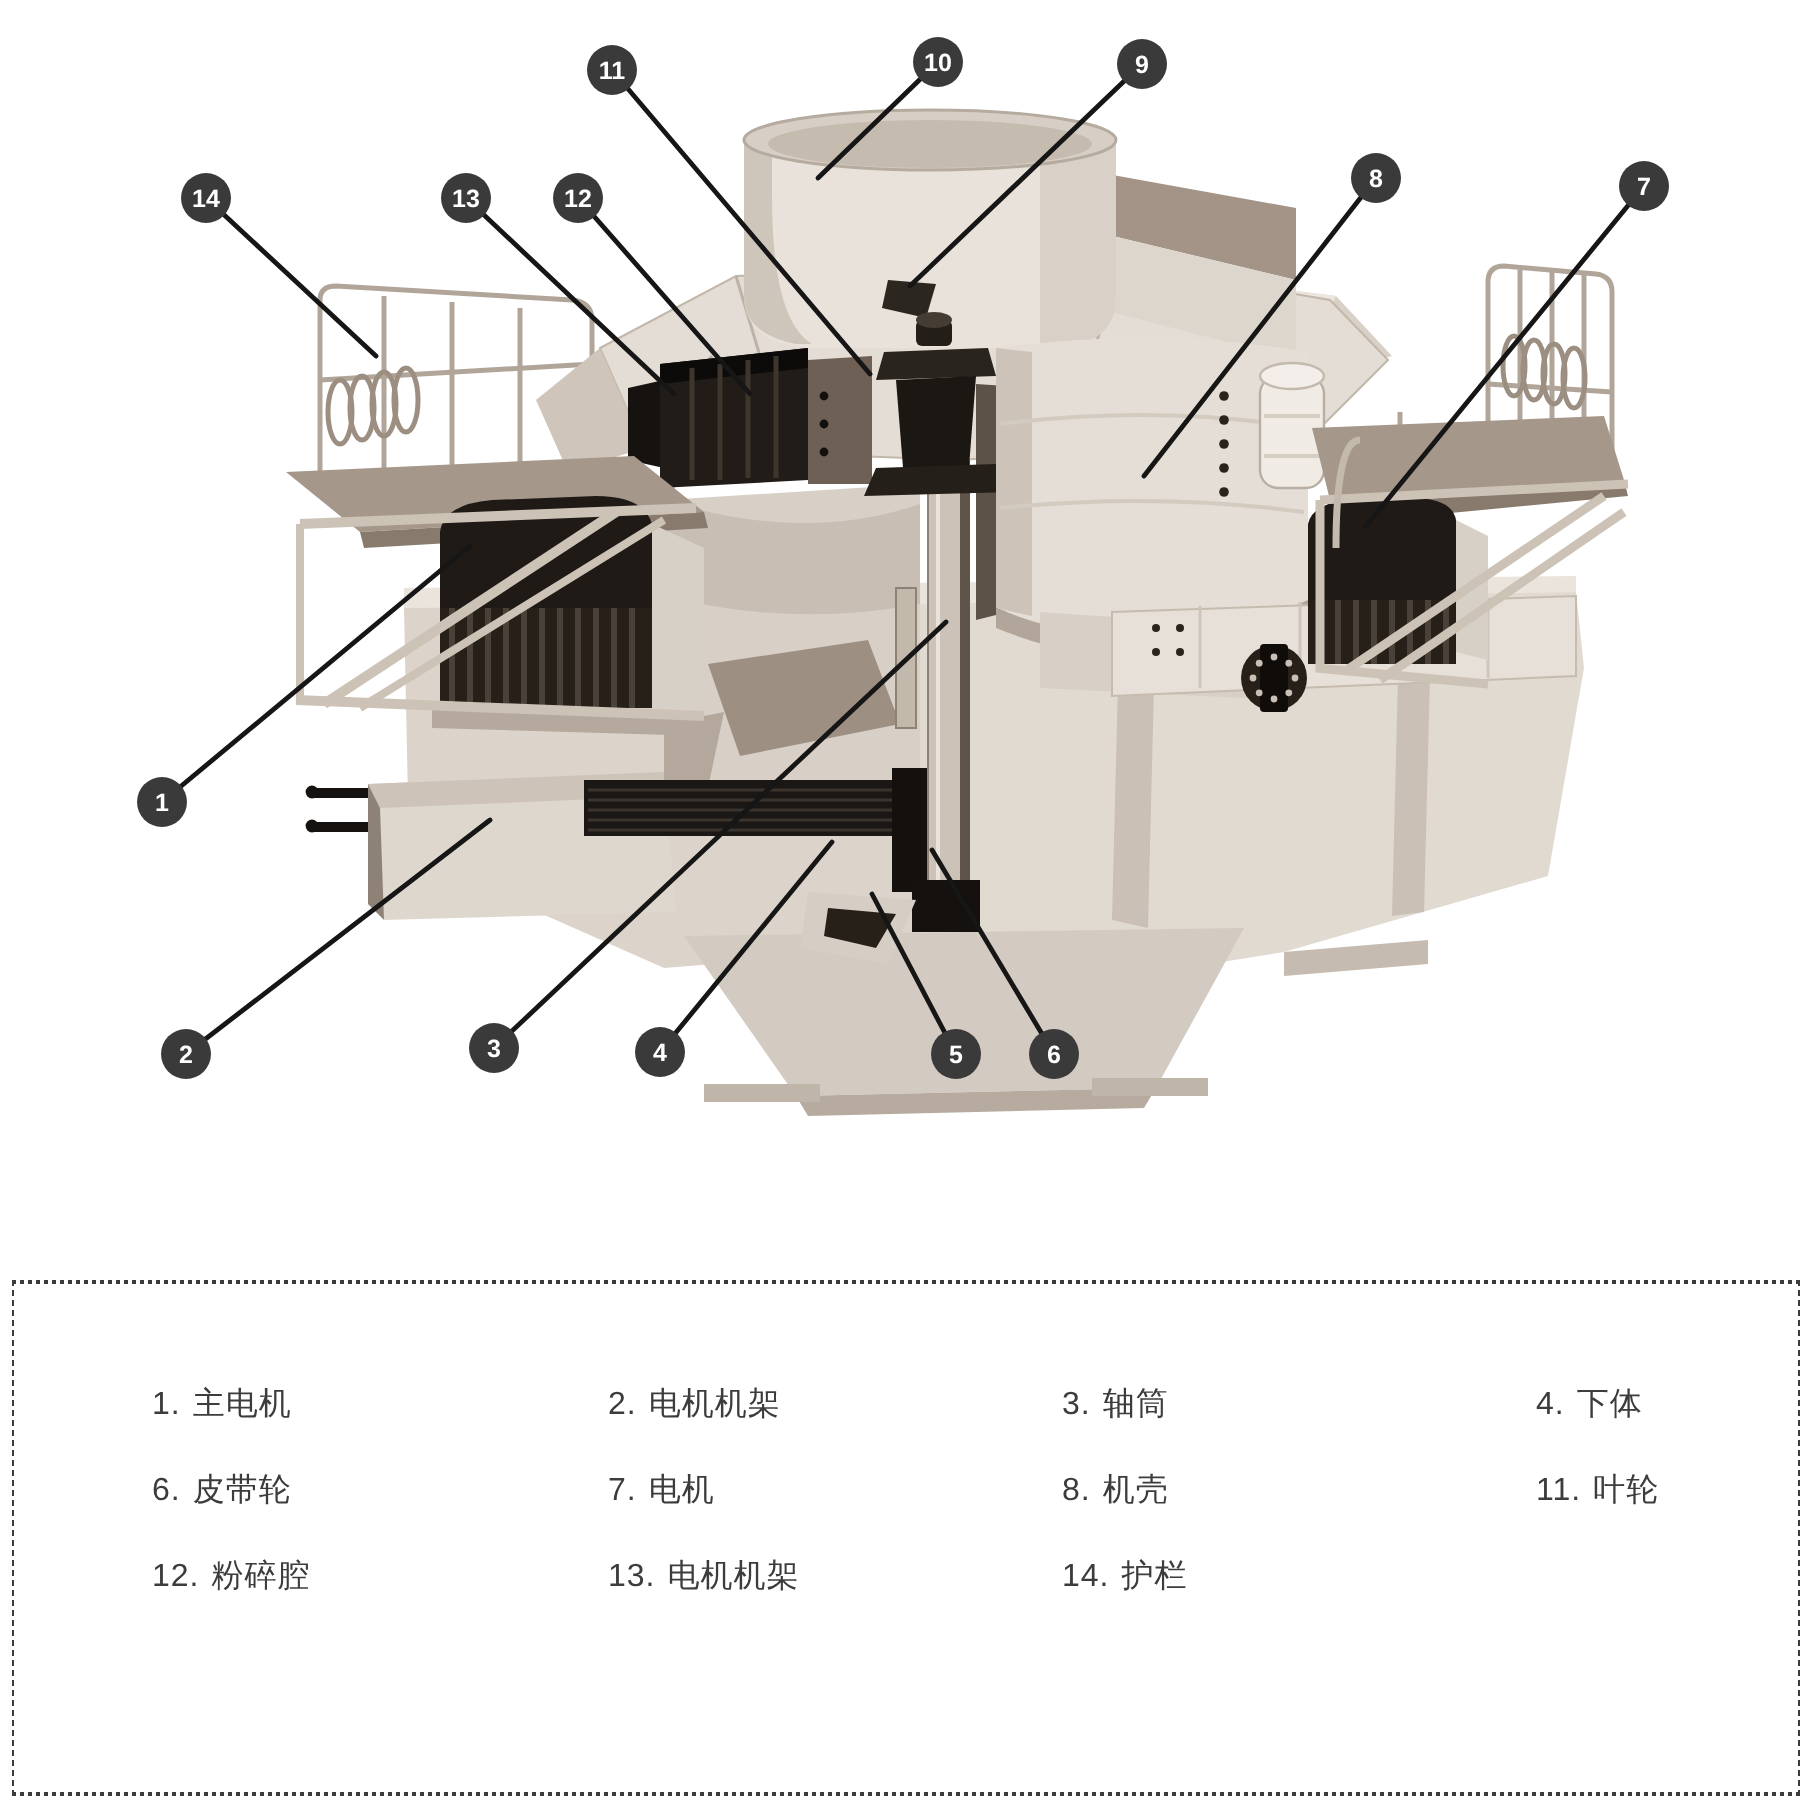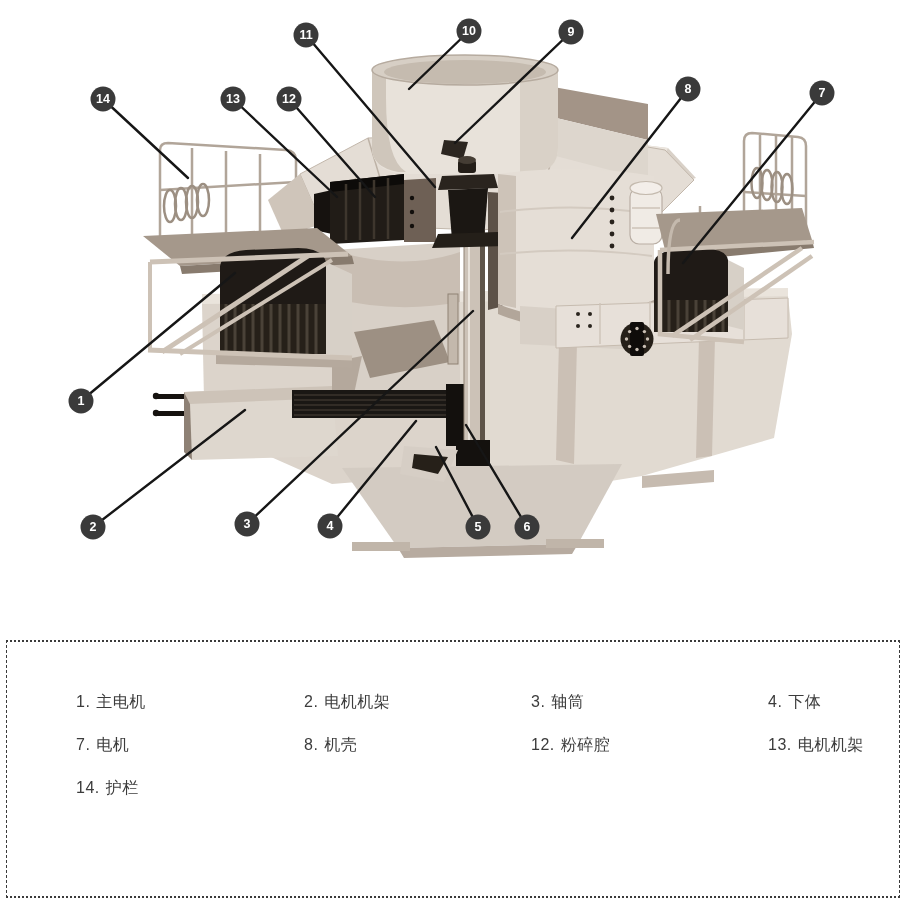--- a/index.html
+++ b/index.html
@@ -297,20 +297,22 @@
         </g>
     </svg>
   </figure>
 
   <section class="legend">
     <div class="legend-grid" id="legend-grid">
         <div class="legend-item"><span class="num">1</span><span class="lbl">主电机</span></div>
         <div class="legend-item"><span class="num">2</span><span class="lbl">电机机架</span></div>
         <div class="legend-item"><span class="num">3</span><span class="lbl">轴筒</span></div>
         <div class="legend-item"><span class="num">4</span><span class="lbl">下体</span></div>
+        <div class="legend-item"><span class="num">6</span><span class="lbl">皮带轮</span></div>
         <div class="legend-item"><span class="num">7</span><span class="lbl">电机</span></div>
         <div class="legend-item"><span class="num">8</span><span class="lbl">机壳</span></div>
+        <div class="legend-item"><span class="num">11</span><span class="lbl">叶轮</span></div>
         <div class="legend-item"><span class="num">12</span><span class="lbl">粉碎腔</span></div>
         <div class="legend-item"><span class="num">13</span><span class="lbl">电机机架</span></div>
         <div class="legend-item"><span class="num">14</span><span class="lbl">护栏</span></div>
       </div>
   </section>
 </div>
 
 </body></html>

